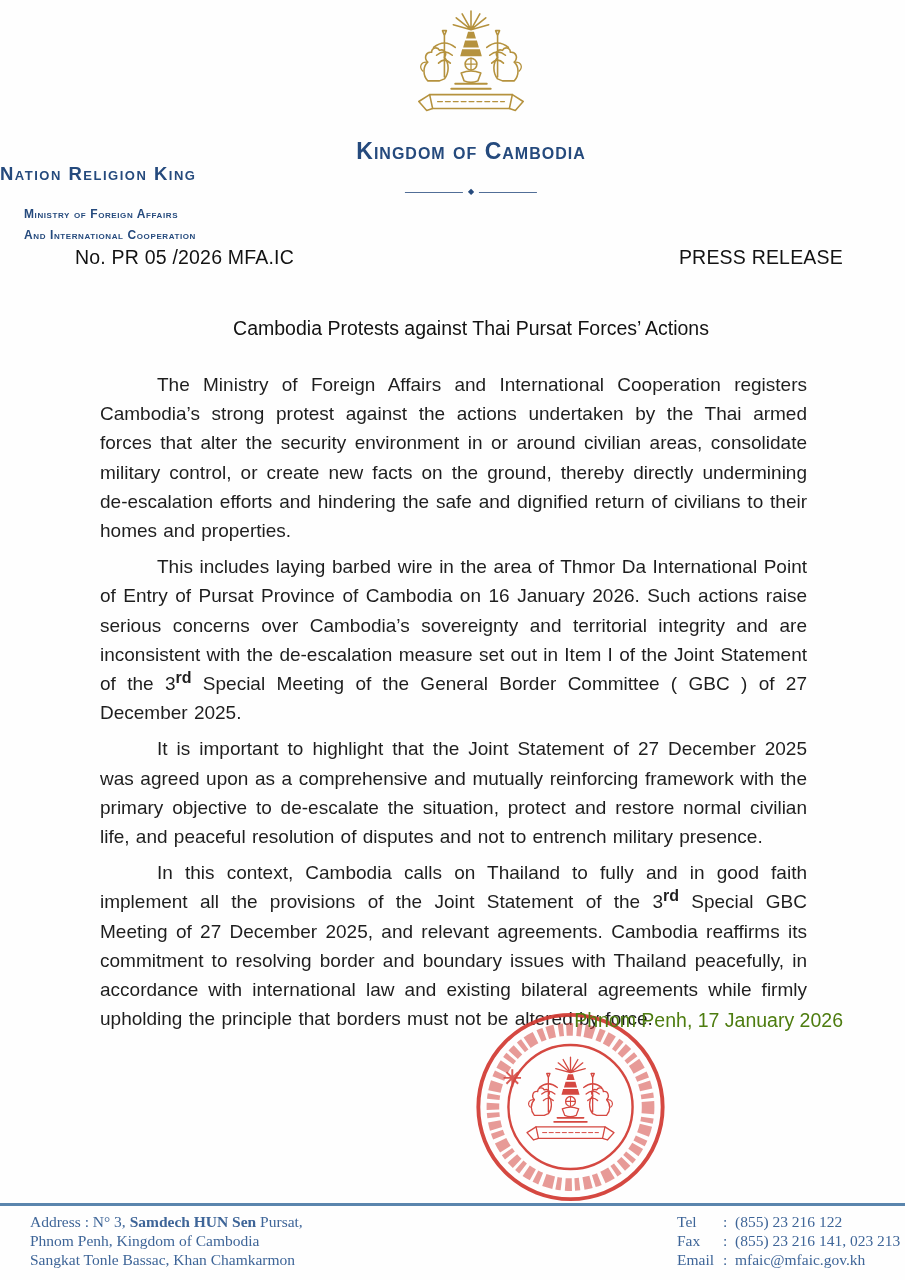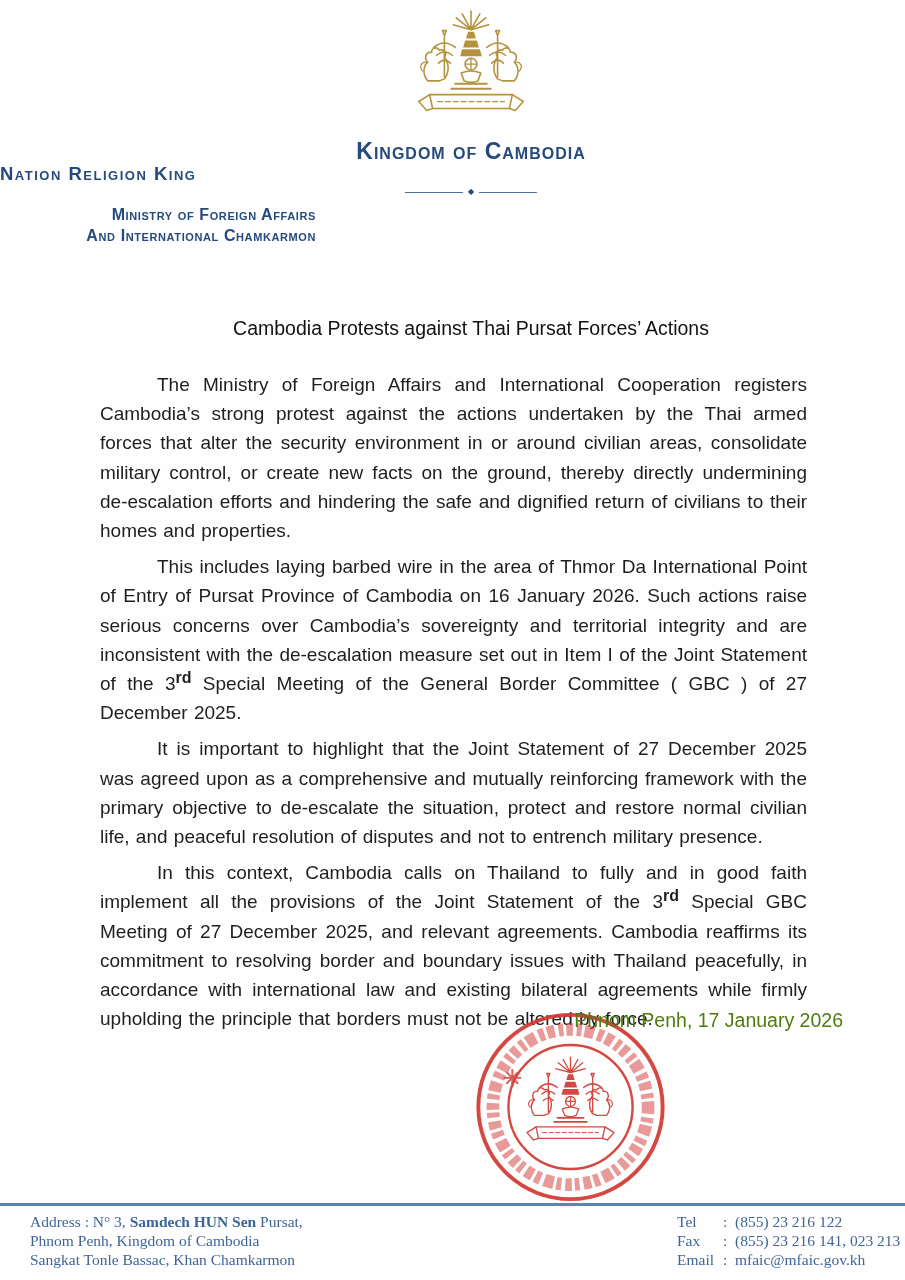--- a/index.html
+++ b/index.html
@@ -18,22 +18,22 @@
   .motto{
     position:absolute;top:163px;left:0;width:100%;text-align:left;
     font-variant:small-caps;font-weight:bold;font-size:18.5px;letter-spacing:1.5px;
     color:var(--header_navy,#254a7d);
   }
   .ornament{position:absolute;top:188px;left:50%;transform:translateX(-50%);
     display:flex;align-items:center;gap:5px;color:var(--header_navy,#254a7d);}
   .orn-line{display:inline-block;width:58px;height:1px;background:var(--header_navy,#254a7d);opacity:.8;}
   .orn-glyph{font-size:8px;line-height:8px;}
   .ministry{
-    position:absolute;top:204px;left:24px;width:292px;text-align:right;
-    font-variant:small-caps;font-weight:bold;font-size:16px;letter-spacing:.6px;
+    position:absolute;top:204px;left:24px;width:292px;text-align:left;
+    font-variant:small-caps;font-weight:bold;font-size:12px;letter-spacing:.6px;
     line-height:21px;color:var(--header_navy,#254a7d);
   }
   .doc-row{
     position:absolute;top:246px;left:75px;right:99px;
     display:flex;justify-content:space-between;
     font-size:19.5px;color:#121212;letter-spacing:.2px;
   }
   
   .doc-title{
     position:absolute;top:317px;left:0;width:100%;text-align:center;
@@ -113,23 +113,27 @@
   <div class="motto">Nation Religion King</div>
 
   <div class="ornament">
     <span class="orn-line"></span>
     <span class="orn-glyph">◆</span>
     <span class="orn-line"></span>
   </div>
 
   <div class="ministry">
     <div>Ministry of Foreign Affairs</div>
-    <div>And International Chamkarmon</div>
+    <div>And International Cooperation</div>
   </div>
 
+  <div class="doc-row">
+    <span>No. PR 05 /2026 MFA.IC</span>
+    <span>PRESS RELEASE</span>
+  </div>
 
   <div class="doc-title">Cambodia Protests against Thai Pursat Forces’ Actions</div>
 
   <div class="body-text">
       <p><span>The Ministry of Foreign Affairs and International Cooperation registers Cambodia’s strong protest against the actions undertaken by the Thai armed forces that alter the security environment in or around civilian areas, consolidate military control, or create new facts on the ground, thereby directly undermining de-escalation efforts and hindering the safe and dignified return of civilians to their homes and properties.</span></p>
       <p><span>This includes laying barbed wire in the area of Thmor Da International Point of Entry of Pursat Province of Cambodia on 16 January 2026. Such actions raise serious concerns over Cambodia’s sovereignty and territorial integrity and are inconsistent with the de-escalation measure set out in Item I of the Joint Statement of the 3</span><sup>rd</sup><span> Special Meeting of the General Border Committee ( GBC ) of 27 December 2025.</span></p>
       <p><span>It is important to highlight that the Joint Statement of 27 December 2025 was agreed upon as a comprehensive and mutually reinforcing framework with the primary objective to de-escalate the situation, protect and restore normal civilian life, and peaceful resolution of disputes and not to entrench military presence.</span></p>
       <p><span>In this context, Cambodia calls on Thailand to fully and in good faith implement all the provisions of the Joint Statement of the 3</span><sup>rd</sup><span> Special GBC Meeting of 27 December 2025, and relevant agreements. Cambodia reaffirms its commitment to resolving border and boundary issues with Thailand peacefully, in accordance with international law and existing bilateral agreements while firmly upholding the principle that borders must not be altered by force.</span></p>
     </div>
 

